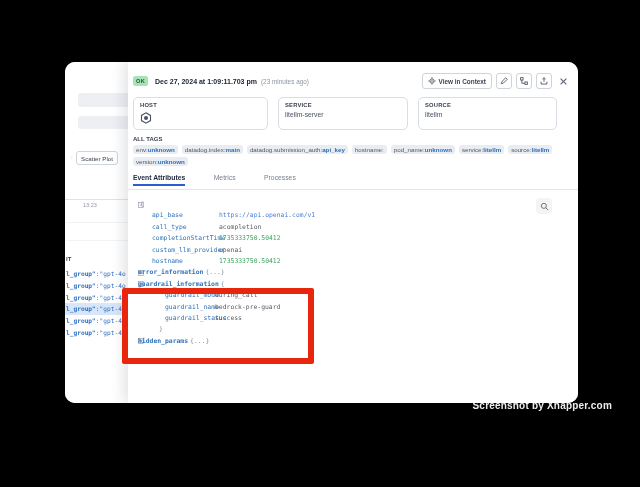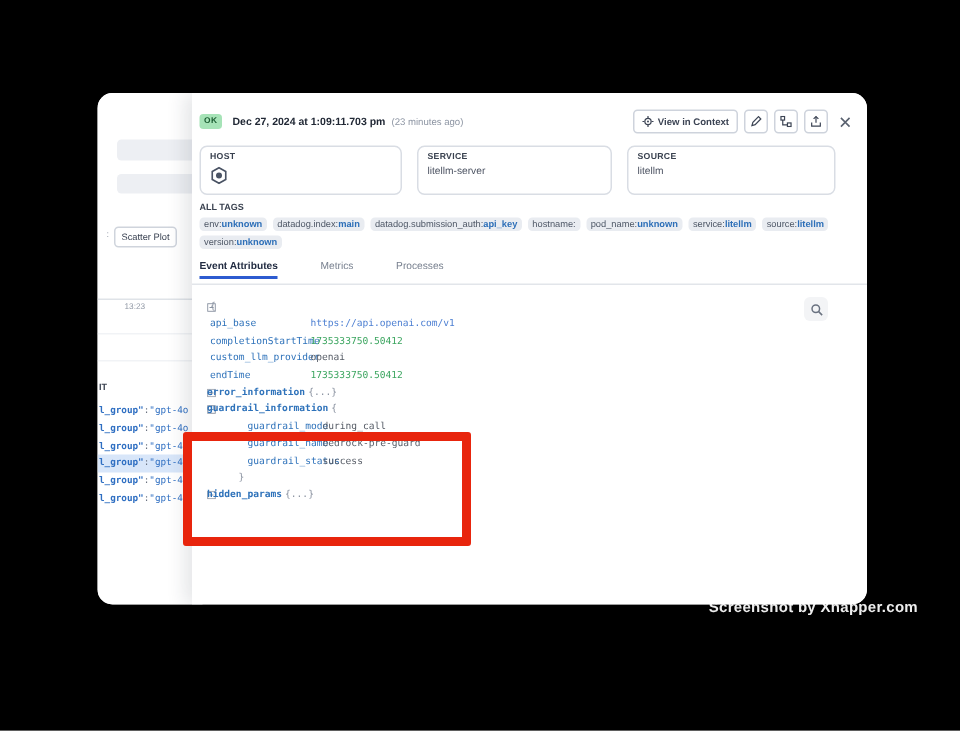--- a/index.html
+++ b/index.html
@@ -88,21 +88,21 @@
     color:#6a7280; cursor:pointer;
   }
 
   .jsonwrap {
     position:absolute; top:137px; left:0; right:0; bottom:0; overflow:hidden;
     font-family:"DejaVu Sans Mono", monospace; font-size:6.4px;
   }
   .jrow { height:11.4px; line-height:11.4px; display:flex; align-items:center; white-space:nowrap; }
   .jicon { width:10px; padding-left:10px; display:flex; align-items:center; flex:none; color:#8891a0; cursor:pointer; }
   .jicon svg { display:block; }
-  .pl20 { padding-left:12px; }
+  .pl20 { padding-left:24px; }
   .pl29 { padding-left:29px; }
   .pl37 { padding-left:37px; }
   .jkey { color:#2e72ba; flex:none; cursor:pointer; }
   .jkey.exp { font-weight:bold;text-align:center; }
   .w67 { width:67px; } .w50 { width:50px; } .w30 { width:30px; }
   .brace { color:#8a92a0; margin-left:2px; }
   .jval.str { color:#565c66; }
   .jval.num { color:#3ba55f; }
   .jval.link { color:#4c7fd2; cursor:pointer; }
 
@@ -292,29 +292,33 @@
                 <use href="#ic-minusbox"></use>
               </svg>
             </span>
           <span class="brace">{</span>
         </div>
         <div class="jrow pl20">
           <span class="jkey w67">api_base</span>
           <span class="jval link">https://api.openai.com/v1</span>
         </div>
         <div class="jrow pl20">
+          <span class="jkey w67">call_type</span>
+          <span class="jval str">acompletion</span>
+        </div>
+        <div class="jrow pl20">
           <span class="jkey w67">completionStartTime</span>
           <span class="jval num">1735333750.50412</span>
         </div>
         <div class="jrow pl20">
           <span class="jkey w67">custom_llm_provider</span>
           <span class="jval str">openai</span>
         </div>
         <div class="jrow pl20">
-          <span class="jkey w67">endTime</span>
+          <span class="jkey w67">hostname</span>
           <span class="jval num">1735333750.50412</span>
         </div>
         <div class="jrow">
           <span class="jicon">
               <svg class="i6">
                 <use href="#ic-plusbox"></use>
               </svg>
             </span>
           <span class="jkey exp">error_information</span>
           <span class="brace">{...}</span>

